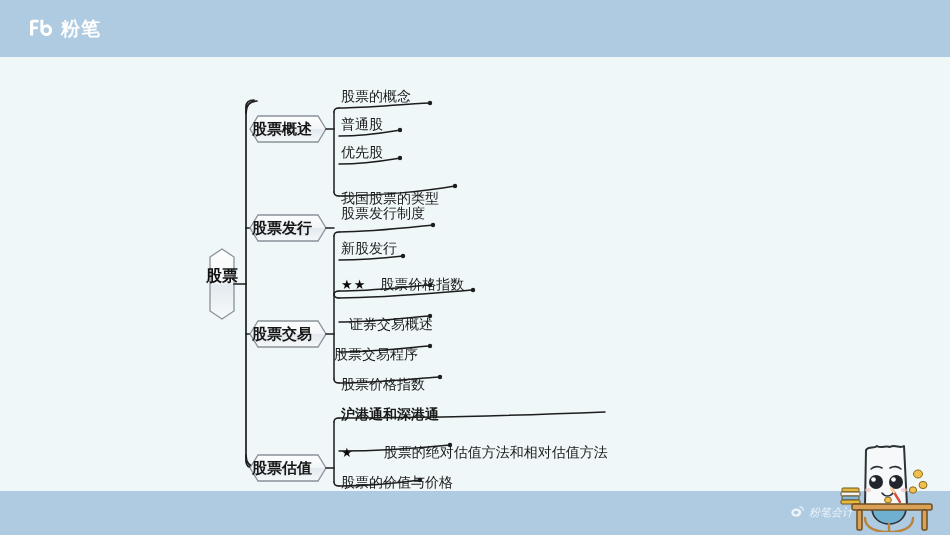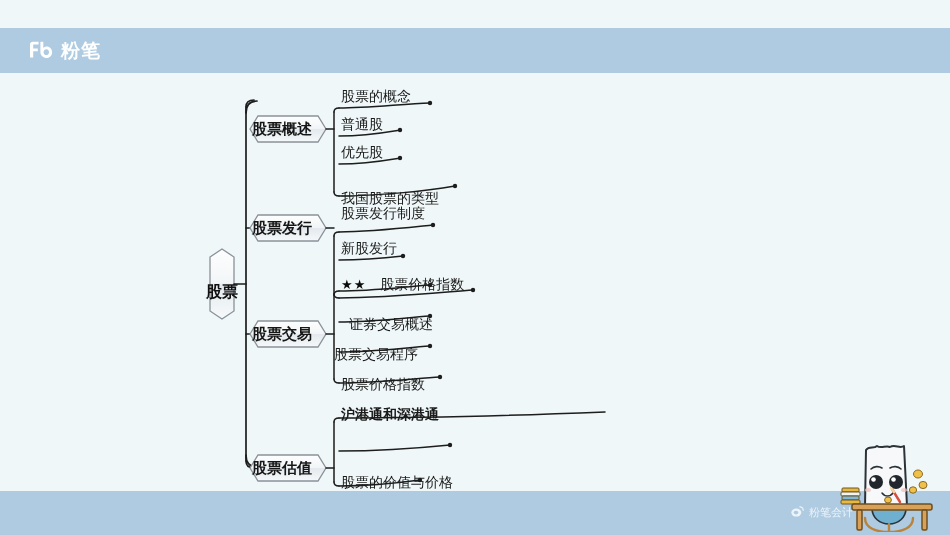--- a/index.html
+++ b/index.html
@@ -6,37 +6,38 @@
   * { margin:0; padding:0; box-sizing:border-box; }
   html,body { width:950px; height:535px; overflow:hidden; }
   body {
     font-family:"DejaVu Sans","Liberation Sans",sans-serif;
     background:#eff7f8;
     position:relative;
   }
 
   
   .header {
-    position:absolute; left:0; top:0; width:950px; height:45px;
+    position:absolute; left:0; top:0; width:950px; height:57px;
     background:#aecbe2;
-    display:flex; align-items:center;margin-top:28px;
+    display:flex; align-items:center;
   }
   .logo { display:flex; align-items:center; margin-left:28px; gap:7px; }
   .logo-mark {
     width:26px; height:20px; position:relative; display:block;
   }
   .logo-text {
     color:#ffffff; font-size:19px; font-weight:bold; letter-spacing:1px;
     line-height:1;
   }
 
   
   .footer {
     position:absolute; left:0; bottom:0; width:950px; height:44px;
     background:#aecbe2;
+    font-style:italic;
   }
   .watermark {
     position:absolute; right:97px; top:14px;
     display:flex; align-items:center; gap:5px;
     color:#f2f7fb; font-size:11px; opacity:.92;
   }
   .weibo-icon { display:block; }
 
   
   .canvas {
@@ -199,21 +200,21 @@
       <path d="M339 379 C410 379 530 376 605 373"></path>
       <path d="M339 412 C375 412 420 409 450 406"></path>
       <path d="M339 447 C368 447 398 444 420 441"></path>
     </g>
     <g fill="#1d1d1d">
       <circle cx="450" cy="406" r="2.2"></circle>
       <circle cx="420" cy="441" r="2.2"></circle>
     </g>
   </svg>
 
-  <div class="node-label root-label" style="left:202px; top:228px;margin-top:16px;">股票</div>
+  <div class="node-label root-label" style="left:202px; top:228px;">股票</div>
 
   <div class="node-label branch-label" style="left:252px; top:83px;">股票概述</div>
   <div class="node-label branch-label" style="left:252px; top:182px;">股票发行</div>
   <div class="node-label branch-label" style="left:252px; top:288px;">股票交易</div>
   <div class="node-label branch-label" style="left:252px; top:422px;">股票估值</div>
 
   <div class="leaf-label" style="left:341px; top:50px;">股票的概念</div>
   <div class="leaf-label" style="left:341px; top:78px;">普通股</div>
   <div class="leaf-label" style="left:341px; top:106px;text-align:center;">优先股</div>
   <div class="leaf-label" style="left:341px; top:152px;">我国股票的类型</div>
@@ -222,20 +223,23 @@
   <div class="leaf-label" style="left:341px; top:202px;">新股发行</div>
   <div class="leaf-label" style="left:341px; top:238px;">
     <span class="leaf-star">★★</span><span style="display:inline-block;width:14px;"></span><span>股票价格指数</span>
   </div>
 
   <div class="leaf-label" style="left:341px; top:278px;margin-left:8px;">证券交易概述</div>
   <div class="leaf-label" style="left:334px; top:308px;">股票交易程序</div>
   <div class="leaf-label" style="left:341px; top:338px;">股票价格指数</div>
   <div class="leaf-label" style="left:341px; top:368px;font-weight:bold;">沪港通和深港通</div>
 
+  <div class="leaf-label" style="left:341px; top:406px;">
+    <span class="leaf-star">★</span><span style="display:inline-block;width:30px;"></span><span>股票的绝对估值方法和相对估值方法</span>
+  </div>
   <div class="leaf-label" style="left:341px; top:436px;">股票的价值与价格</div>
   <div class="leaf-label" style="left:341px; top:465px;">股票估值方法</div>
 </div>
 
 <div class="footer">
   <div class="watermark">
     <span class="weibo-icon">
       <svg width="13" height="11" viewBox="0 0 13 11">
         <ellipse cx="5.3" cy="6.6" rx="5" ry="4" fill="#f2f7fb"></ellipse>
         <ellipse cx="5.0" cy="6.6" rx="2.3" ry="1.8" fill="#aecbe2"></ellipse>

